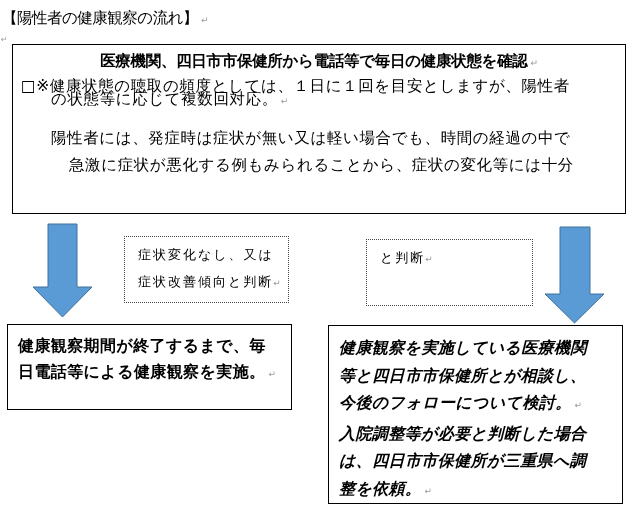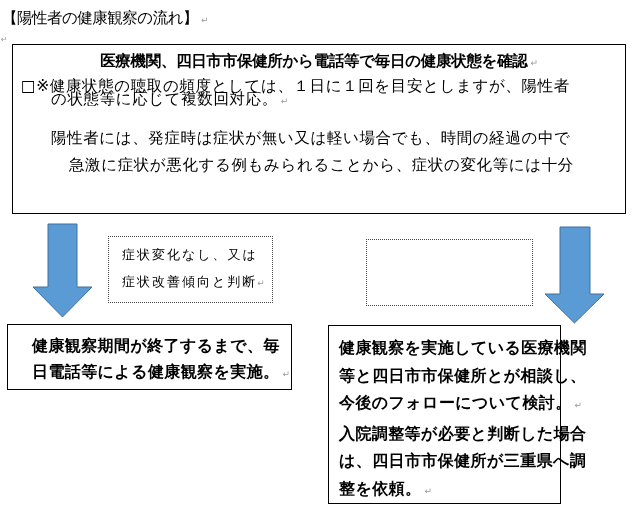--- a/index.html
+++ b/index.html
@@ -37,33 +37,34 @@
 </div>
 
 <svg class="arrow" style="left:32px; top:223px;" width="62" height="96" viewBox="0 0 62 96">
   <polygon points="16,1 45,1 45,64 60,64 30.5,94 1,64 16,64" fill="#5B9BD5" stroke="#41719C" stroke-width="1"></polygon>
 </svg>
 
 <svg class="arrow" style="left:544px; top:226px;" width="62" height="100" viewBox="0 0 62 100">
   <polygon points="16,1 46,1 46,68 60,68 30.5,97 1,68 16,68" fill="#5B9BD5" stroke="#41719C" stroke-width="1"></polygon>
 </svg>
 
-<div class="abs note-box" style="left:108px; top:236px; width:165px; height:67px;">
+<div class="abs note-box" style="left:124px; top:236px; width:165px; height:67px;">
   <div>症状変化なし、又は</div>
   <div><span>症状改善傾向と判断</span><span class="pm" style="margin-left:0">↵</span></div>
 </div>
 
 <div class="abs note-box" style="left:366px; top:239px; width:167px; height:67px;">
+  <div><span>と判断</span><span class="pm" style="margin-left:0">↵</span></div>
 </div>
 
-<div class="abs result-box" style="left:7px; top:324px; width:285px; height:66px; padding:8px 0 0 24px; letter-spacing:0.4px;">
+<div class="abs result-box" style="left:7px; top:324px; width:285px; height:86px; padding:8px 0 0 10px; letter-spacing:0.4px;">
   <div>健康観察期間が終了するまで、毎</div>
   <div><span>日電話等による健康観察を実施。</span><span class="pm">↵</span></div>
 </div>
 
-<div class="abs result-box" style="left:328px; top:325px; width:233px; height:179px; padding:8px 0 0 10px; line-height:27.5px; letter-spacing:0.4px;">
+<div class="abs result-box" style="left:328px; top:325px; width:295px; height:179px; padding:8px 0 0 10px; line-height:27.5px; letter-spacing:0.4px;font-style:italic;">
   <div>健康観察を実施している医療機関</div>
   <div>等と四日市市保健所とが相談し、</div>
   <div><span>今後のフォローについて検討。</span><span class="pm">↵</span></div>
   <div>入院調整等が必要と判断した場合</div>
   <div>は、四日市市保健所が三重県へ調</div>
   <div><span>整を依頼。</span><span class="pm">↵</span></div>
 </div>
 
 </body></html>

